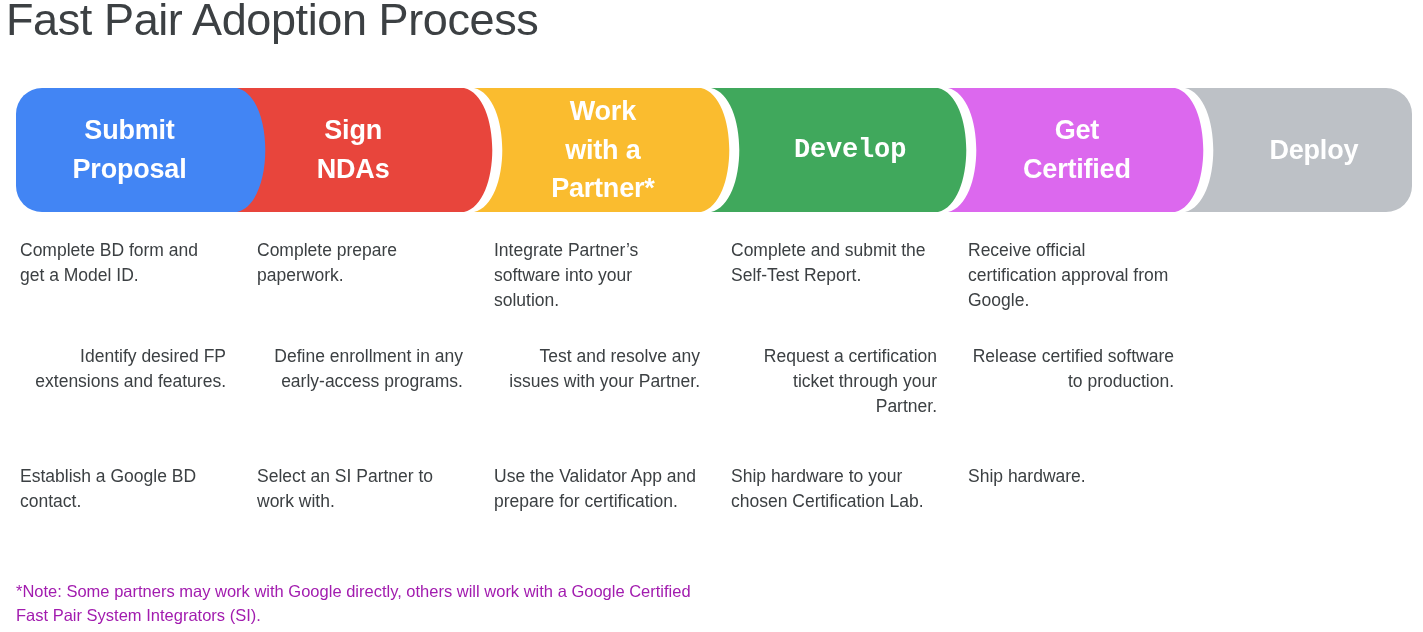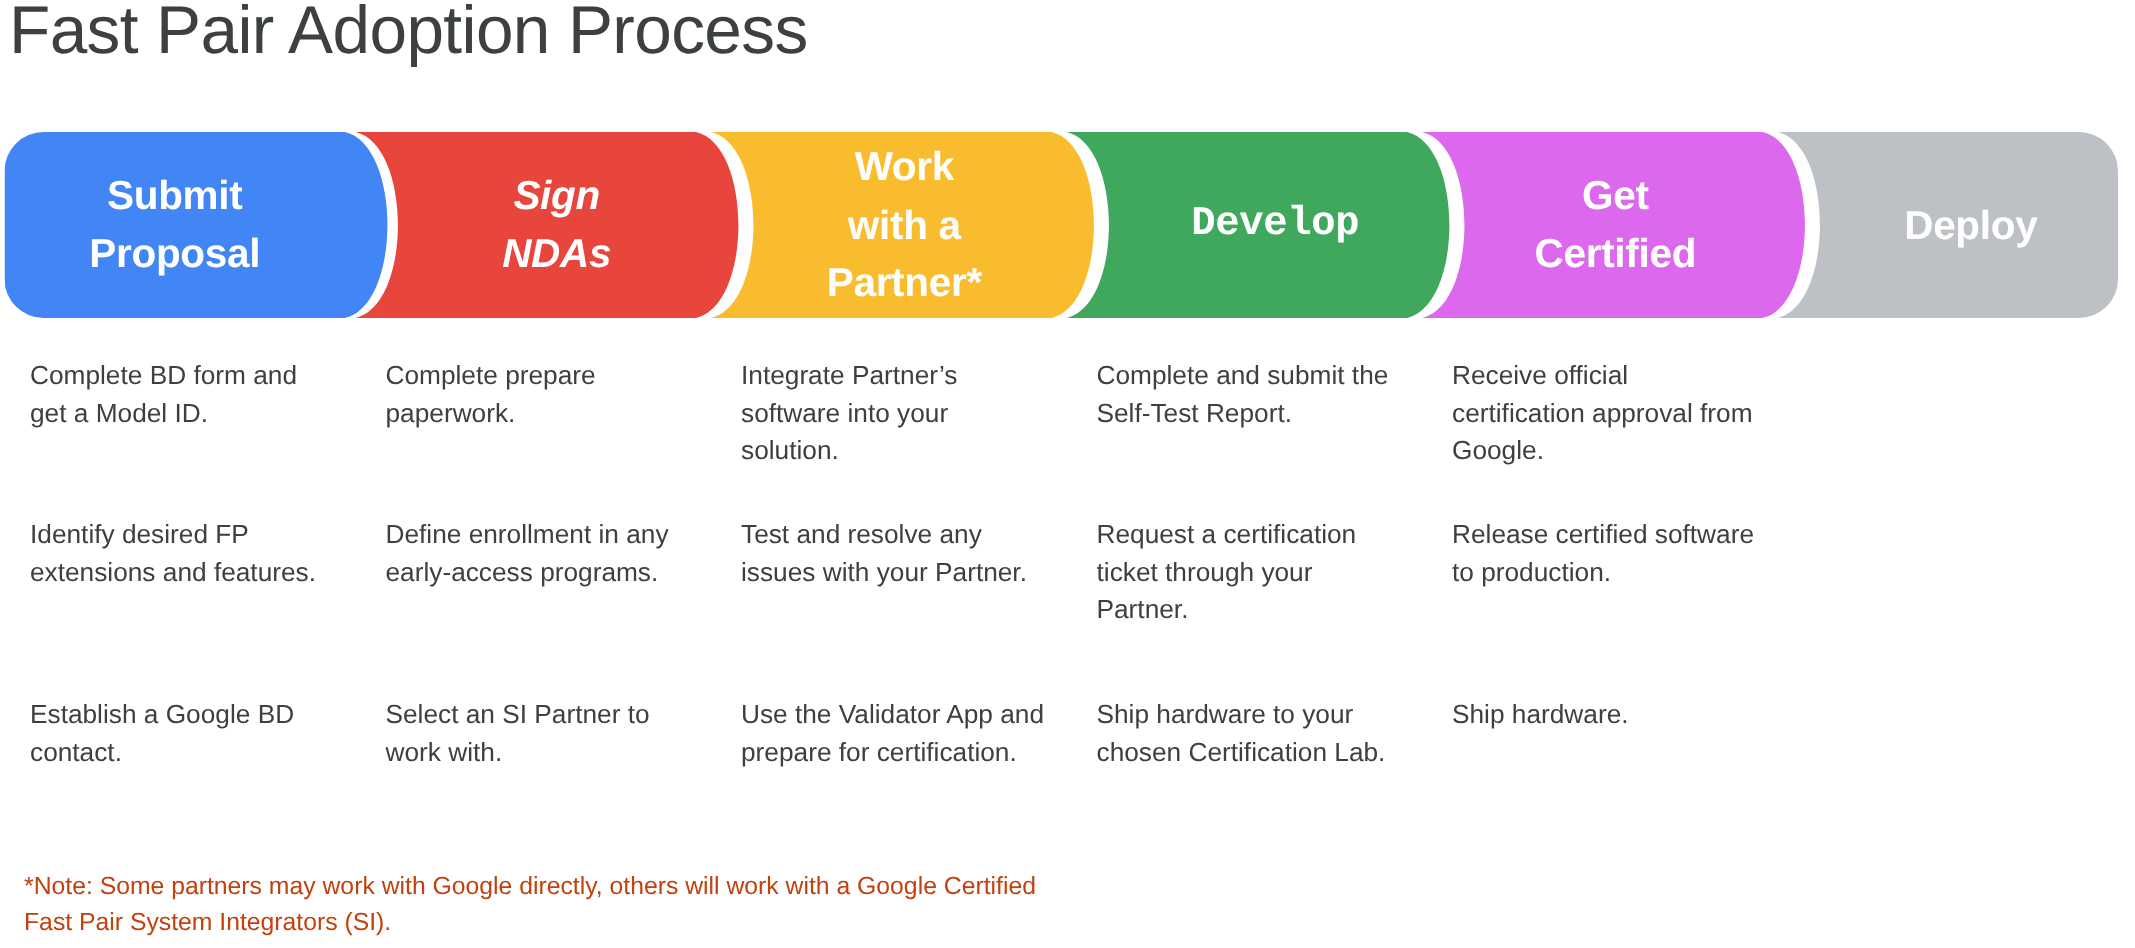--- a/index.html
+++ b/index.html
@@ -84,54 +84,54 @@
   }
   .detail-item {
     position: absolute;
     left: 16px;
     width: 206px;
     font-size: 17.5px;
     line-height: 1.42;
     color: #3c4043;
   }
   .detail-item.r0 { top: 0px; }
-  .detail-item.r1 { top: 106px; }
+  .detail-item.r1 { top: 106px; text-align: right; }
   .detail-item.r2 { top: 226px; }
 
   
   #footnote {
     position: absolute;
     left: 16px;
     top: 580px;
     width: 700px;
     font-size: 16.5px;
     line-height: 1.45;
-    color: #c2410c;
+    color: #a21caf;
   }
 </style>
 </head>
 <body>
 
 <div id="page">
 
   <div id="page-title">Fast Pair Adoption Process</div>
 
   <div id="stage-strip">
-      <div class="stage" style="left: 3px; width: 268px;">
+      <div class="stage" style="left: 16px; width: 268px;">
         <svg width="268" height="124" viewBox="0 0 268 124">
           <path d="M 26,0 L 227,0 C 264.72,8.680000000000001 264.72,115.32000000000001 227,124 L 26,124 A 26,26 0 0 1 0,98 L 0,26 A 26,26 0 0 1 26,0 Z" fill="#4285f4"></path>
         </svg>
         <div class="stage-label" style="left: 0px; width: 227px;">Submit
 Proposal</div>
       </div>
       <div class="stage" style="left: 237px; width: 268px;">
         <svg width="268" height="124" viewBox="0 0 268 124">
           <path d="M 0,0 L 227,0 C 264.72,8.680000000000001 264.72,115.32000000000001 227,124 L 0,124 C 37.72,115.32000000000001 37.72,8.680000000000001 0,0 Z" fill="#e8453c"></path>
         </svg>
-        <div class="stage-label" style="left: 36px; width: 196.25px; font-style: italic;">Sign
+        <div class="stage-label" style="left: 18px; width: 196.25px;">Sign
 NDAs</div>
       </div>
       <div class="stage" style="left: 474px; width: 268px;">
         <svg width="268" height="124" viewBox="0 0 268 124">
           <path d="M 0,0 L 227,0 C 264.72,8.680000000000001 264.72,115.32000000000001 227,124 L 0,124 C 37.72,115.32000000000001 37.72,8.680000000000001 0,0 Z" fill="#fabc2f"></path>
         </svg>
         <div class="stage-label" style="left: 30.75px; width: 196.25px;">Work
 with a
 Partner*</div>
       </div>

